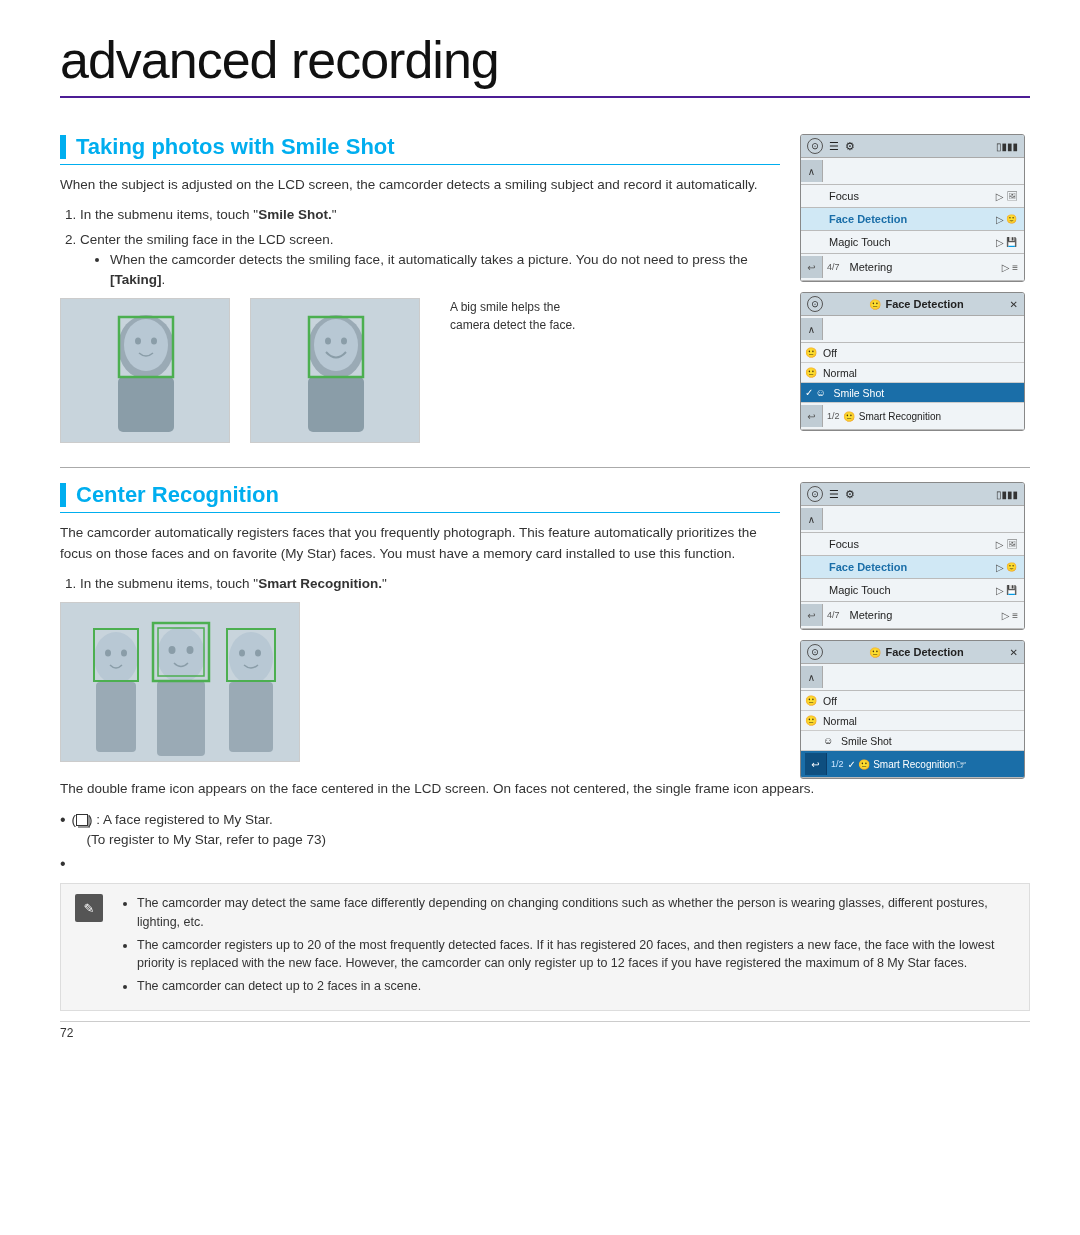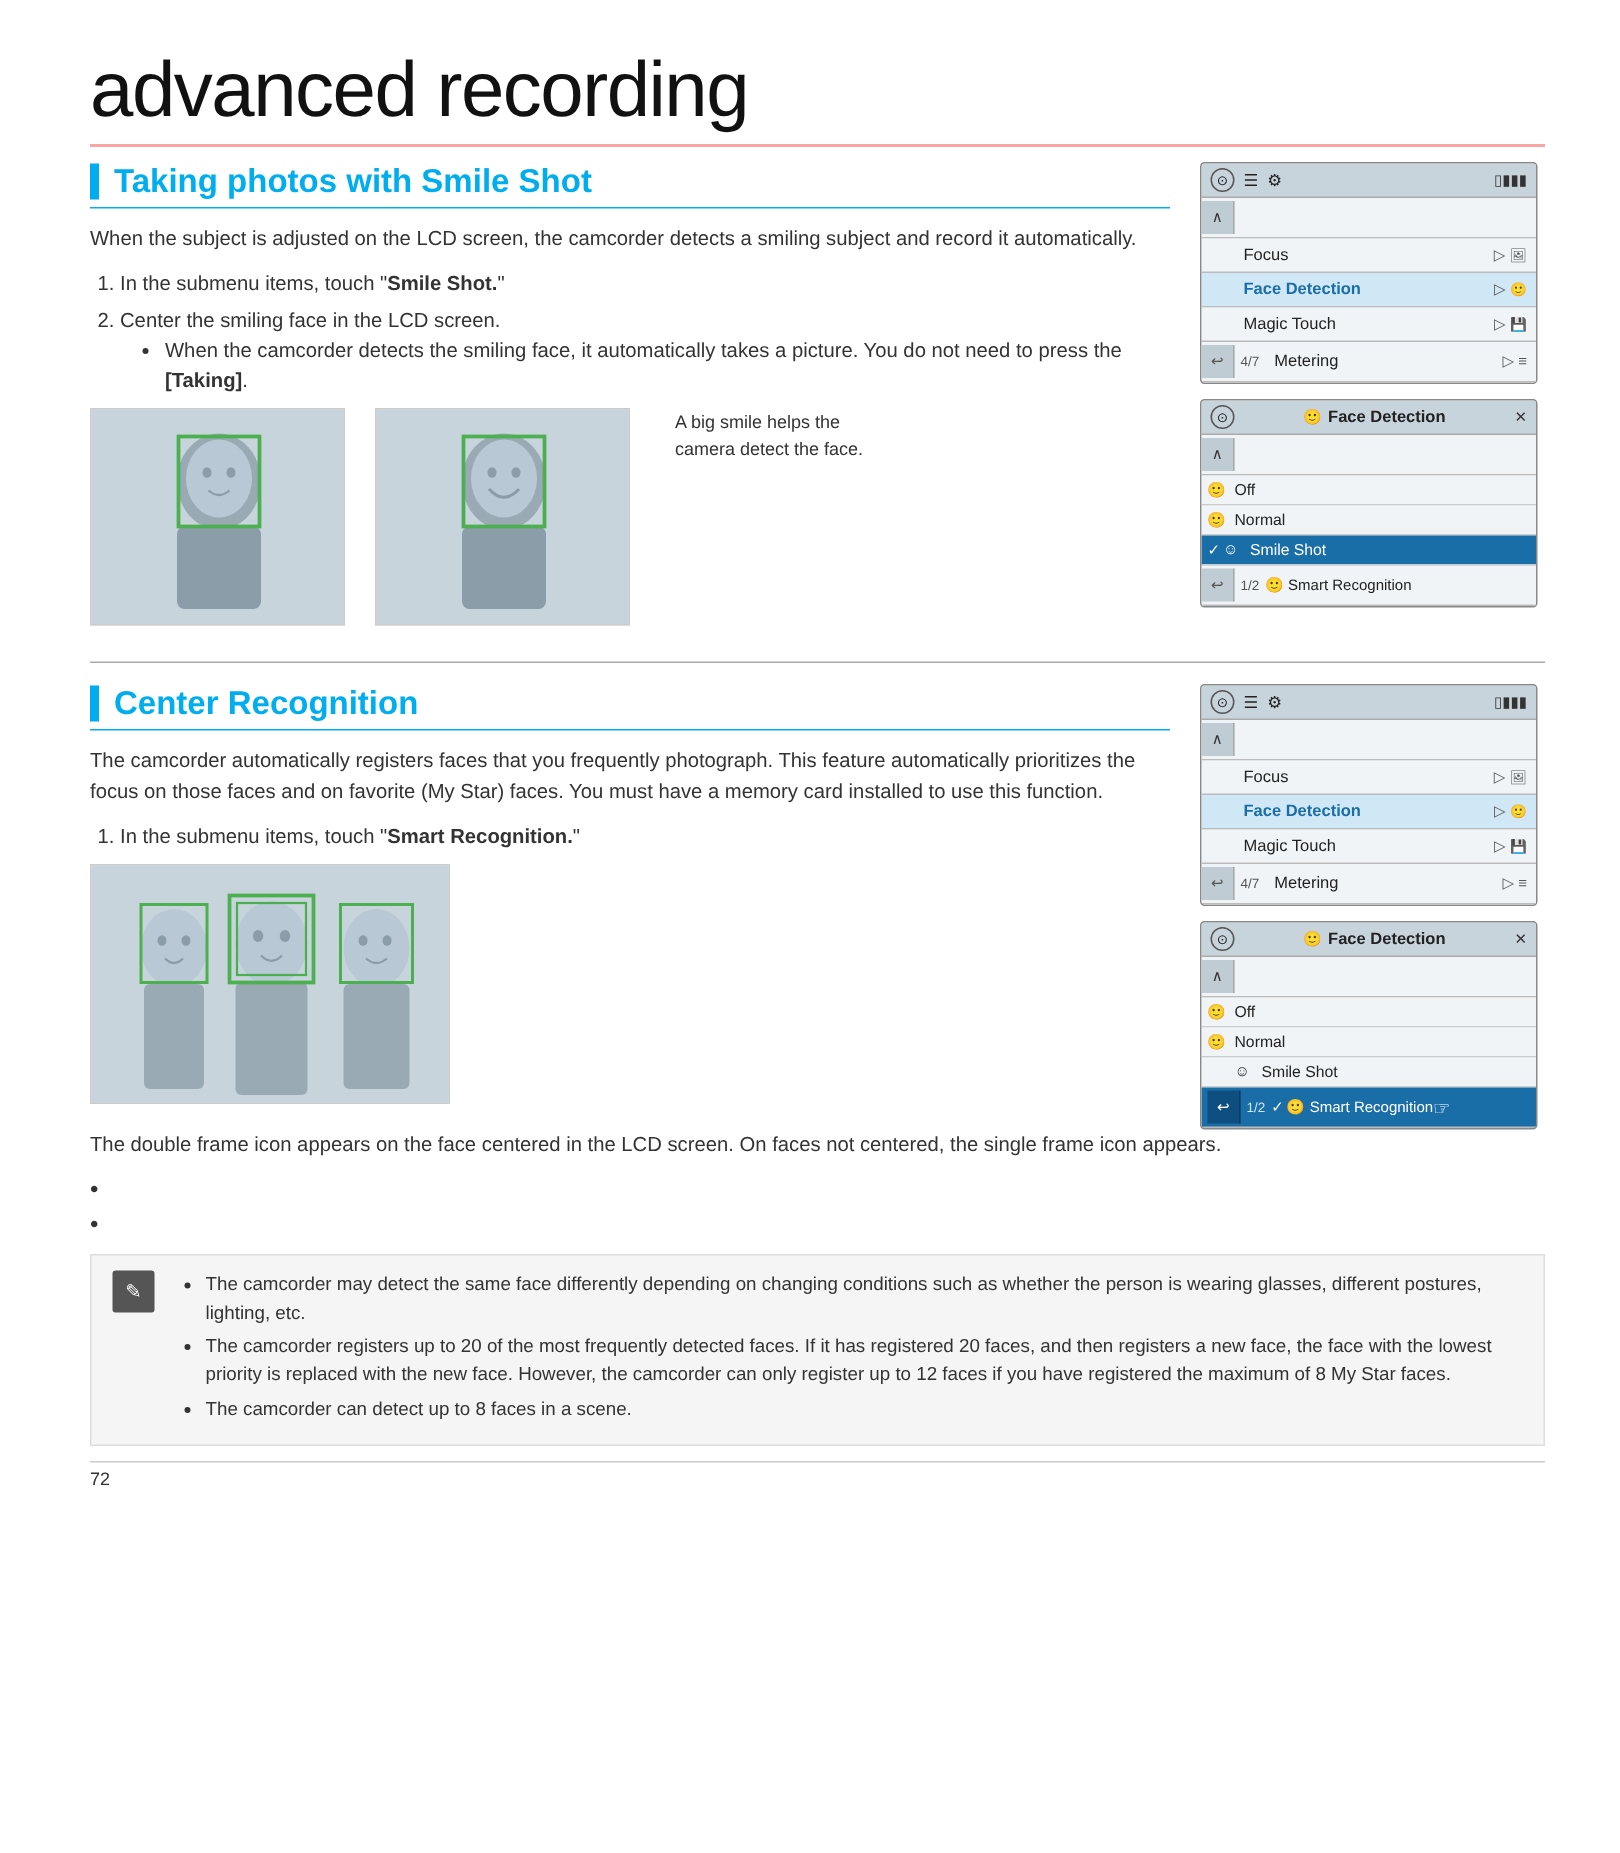--- a/index.html
+++ b/index.html
@@ -11,23 +11,23 @@
       font-size: 14px;
       color: #222;
       padding: 30px 50px 30px 60px;
     }
 
     
     .page-title {
       font-size: 52px;
       font-weight: 300;
       color: #111;
-      border-bottom: 2px solid #fca5a5;
+      border-bottom: 2px solid #4c1d95;
       padding-bottom: 6px;
-      margin-bottom: 10px;
+      margin-bottom: 36px;
       letter-spacing: -1px;
     }
 
     
     .section-heading {
       font-size: 22px;
       font-weight: bold;
       color: #00aeef;
       display: flex;
       align-items: center;
@@ -618,32 +618,34 @@
       </div>
     </div>
   </div>
 </div>
 
 <p class="intro-text">The double frame icon appears on the face centered in the LCD screen. On faces not centered, the single frame icon appears.</p>
 
 <ul class="bullet-list-plain">
   <li>
     <span class="bullet-sym">•</span>
+    <span>(<span class="bullet-frame-icon-double"></span>) : A face registered to My Star.<br>
+    &nbsp;&nbsp;&nbsp;&nbsp;(To register to My Star, refer to page 73)</span>
   </li>
   <li>
     <span class="bullet-sym">•</span>
   </li>
 </ul>
 
 <div class="note-box">
   <div class="note-icon">✎</div>
   <div class="note-content">
     <ul>
       <li>The camcorder may detect the same face differently depending on changing conditions such as whether the person is wearing glasses, different postures, lighting, etc.</li>
       <li>The camcorder registers up to 20 of the most frequently detected faces. If it has registered 20 faces, and then registers a new face, the face with the lowest priority is replaced with the new face. However, the camcorder can only register up to 12 faces if you have registered the maximum of 8 My Star faces.</li>
-      <li>The camcorder can detect up to 8 faces in a scene.</li>
+      <li>The camcorder can detect up to 2 faces in a scene.</li>
     </ul>
   </div>
 </div>
 
 <div class="page-footer">
   <span>72</span>
 </div>
 
 </body></html>

